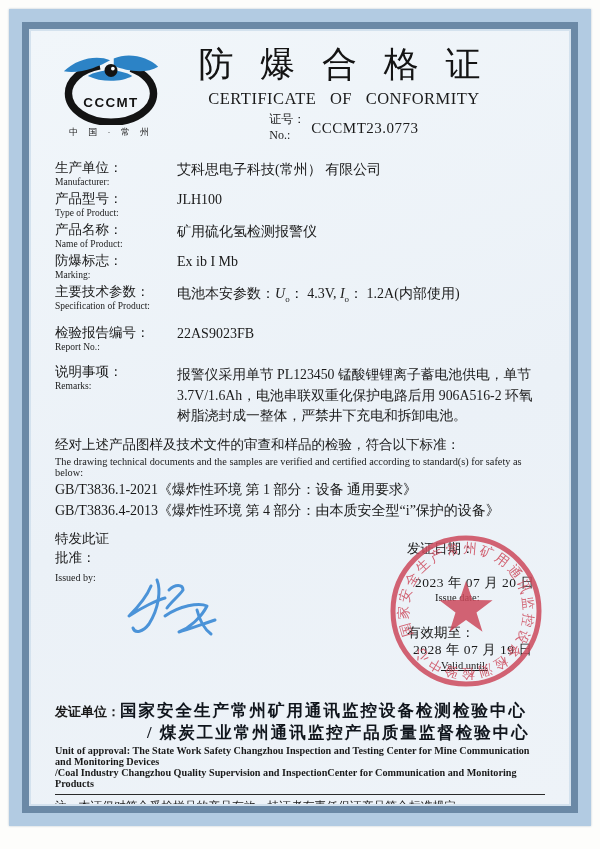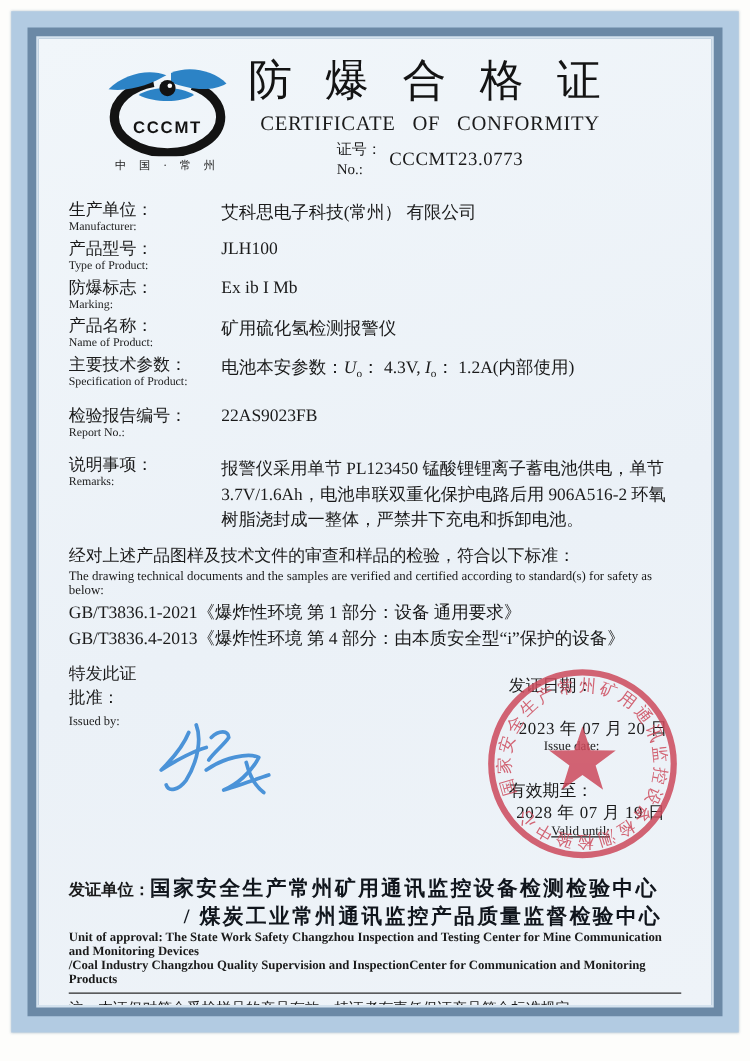--- a/index.html
+++ b/index.html
@@ -23,21 +23,21 @@
   .paper {
     position:absolute; inset:7px;
     background:linear-gradient(160deg,#f1f6fa 0%,#ebf1f7 55%,#eef3f8 100%);
     border:2px solid #d4e2ee;
     padding:4px 24px 0 24px;
     overflow:hidden;
   }
 
   
   .header { position:relative; height:116px; }
-  .logo { position:absolute; left:23px; top:10px; width:112px; text-align:center; }
+  .logo { position:absolute; left:0; top:10px; width:112px; text-align:center; }
   .logo svg { width:102px; height:74px; display:block; margin:0 auto; }
   .logo-region { font-size:9px; letter-spacing:4px; color:#222; margin-top:1px; white-space:nowrap; }
   .title-wrap { text-align:center; padding-left:88px; }
   .title-cn { font-size:35px; letter-spacing:9px; color:#141414; margin-top:6px; white-space:nowrap; }
   .title-en { font-size:16.5px; word-spacing:9px; letter-spacing:.5px; margin-top:1px; color:#1a1a1a; }
   .certno { display:flex; justify-content:center; gap:6px; margin-top:2px; }
   .certno-labels { text-align:left; }
   .certno-cn { font-size:12px; }
   .certno-en { font-size:12px; }
   .certno-value { font-size:15px; align-self:center; padding-top:2px; letter-spacing:.5px; }
@@ -138,31 +138,31 @@
         </div>
         <div class="row">
           <div class="lbl">
             <div class="lbl-cn">产品型号：</div>
             <div class="lbl-en">Type of Product:</div>
           </div>
           <div class="val">JLH100</div>
         </div>
         <div class="row">
           <div class="lbl">
+            <div class="lbl-cn">产品名称：</div>
+            <div class="lbl-en">Name of Product:</div>
+          </div>
+          <div class="val">矿用硫化氢检测报警仪</div>
+        </div>
+        <div class="row">
+          <div class="lbl">
             <div class="lbl-cn">防爆标志：</div>
             <div class="lbl-en">Marking:</div>
           </div>
           <div class="val">Ex ib I Mb</div>
-        </div>
-        <div class="row">
-          <div class="lbl">
-            <div class="lbl-cn">产品名称：</div>
-            <div class="lbl-en">Name of Product:</div>
-          </div>
-          <div class="val">矿用硫化氢检测报警仪</div>
         </div>
         <div class="row">
           <div class="lbl">
             <div class="lbl-cn">主要技术参数：</div>
             <div class="lbl-en">Specification of Product:</div>
           </div>
           <div class="val"><span>电池本安参数：</span><span class="ital">U</span><sub>o</sub><span>： 4.3V, </span><span class="ital">I</span><sub>o</sub><span>： 1.2A(内部使用)</span></div>
         </div>
         <div class="row row-report">
           <div class="lbl">

